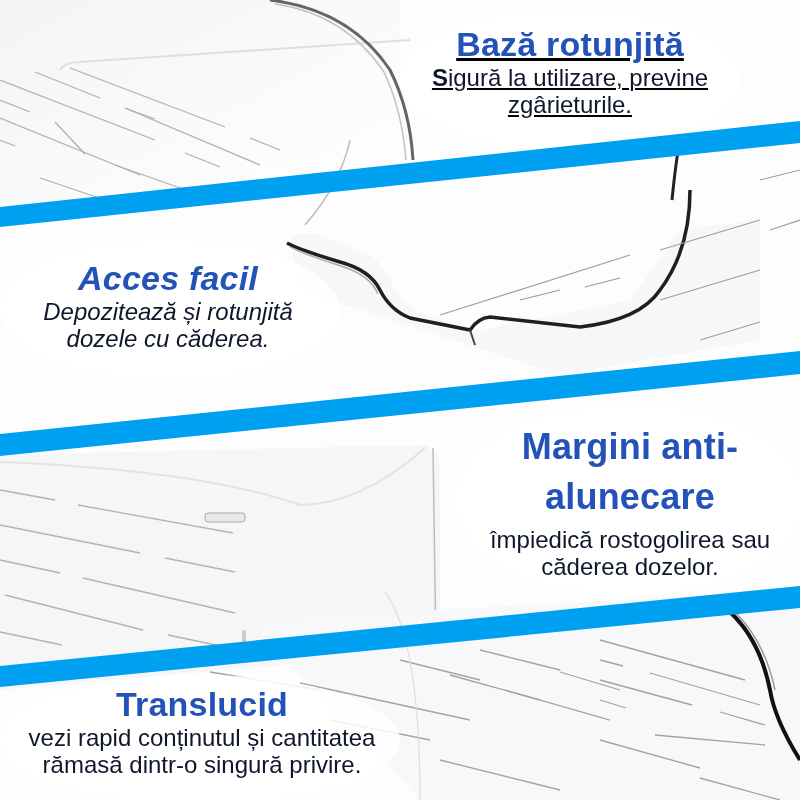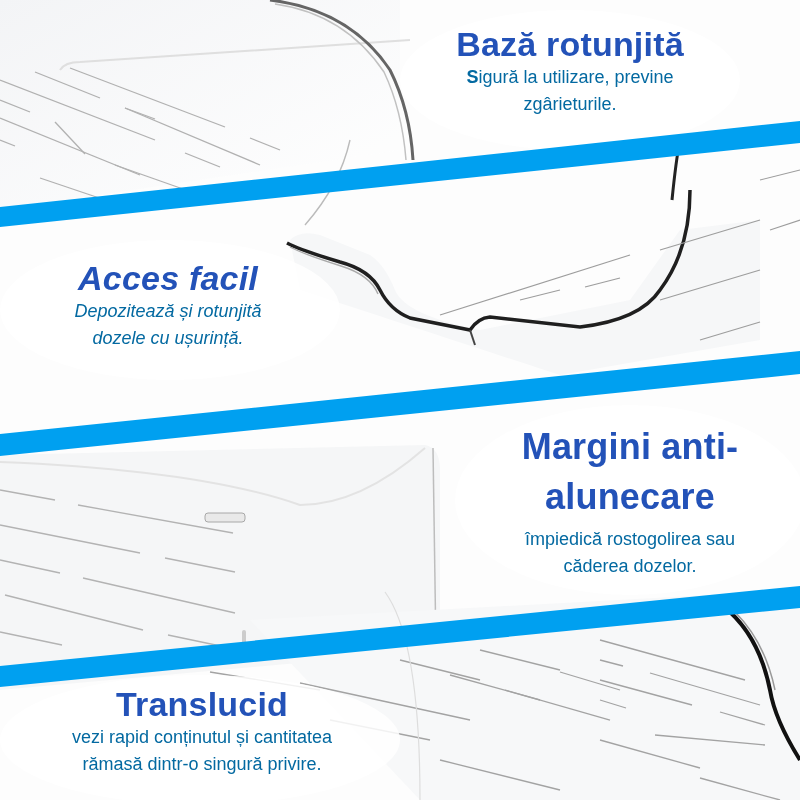--- a/index.html
+++ b/index.html
@@ -11,24 +11,24 @@
     .canvas { position: relative; width: 800px; height: 800px; overflow: hidden; background: #fdfdfd; }
     .art { position: absolute; left: 0; top: 0; width: 800px; height: 800px; }
     .feature {
       position: absolute; text-align: center;
     }
     .feature .title {
       font-weight: bold; color: #2352B8;
       font-size: 34px; line-height: 40px; letter-spacing: 0.2px;
     }
     .feature .desc {
-      color: #0369a1; font-size: 18px; line-height: 27px;
+      color: #0f172a; font-size: 24px; line-height: 27px;
     }
     .feature .desc b { font-weight: bold; }
-    #f1 { left: 420px; top: 24px; width: 300px; }
+    #f1 { left: 420px; top: 24px; width: 300px; text-decoration: underline; }
     #f2 { left: 18px;  top: 258px; width: 300px; font-style: italic; }
     #f3 { left: 470px; top: 422px; width: 320px; }
     #f3 .title { font-size: 36px; line-height: 50px; }
     #f3 .desc { margin-top: 4px; }
     #f4 { left: 22px;  top: 684px; width: 360px; }
   </style>
 </head>
 <body>
 
 <div class="canvas">
@@ -140,21 +140,21 @@
     <polygon points="0,666 800,586 800,608 0,687" fill="#00A0F0"></polygon>
   </svg>
 
   <div class="feature" id="f1">
     <div class="title">Bază rotunjită</div>
     <div class="desc"><b>S</b><span>igură la utilizare, previne</span><br><span>zgârieturile.</span></div>
   </div>
 
   <div class="feature" id="f2">
     <div class="title">Acces facil</div>
-    <div class="desc"><span>Depozitează și rotunjită</span><br><span>dozele cu ușurință.</span></div>
+    <div class="desc"><span>Depozitează și rotunjită</span><br><span>dozele cu căderea.</span></div>
   </div>
 
   <div class="feature" id="f4">
     <div class="title">Translucid</div>
     <div class="desc"><span>vezi rapid conținutul și cantitatea</span><br><span>rămasă dintr-o singură privire.</span></div>
   </div>
 
   <div class="feature" id="f3">
     <div class="title"><span>Margini anti-</span><br><span>alunecare</span></div>
     <div class="desc"><span>împiedică rostogolirea sau</span><br><span>căderea dozelor.</span></div>

